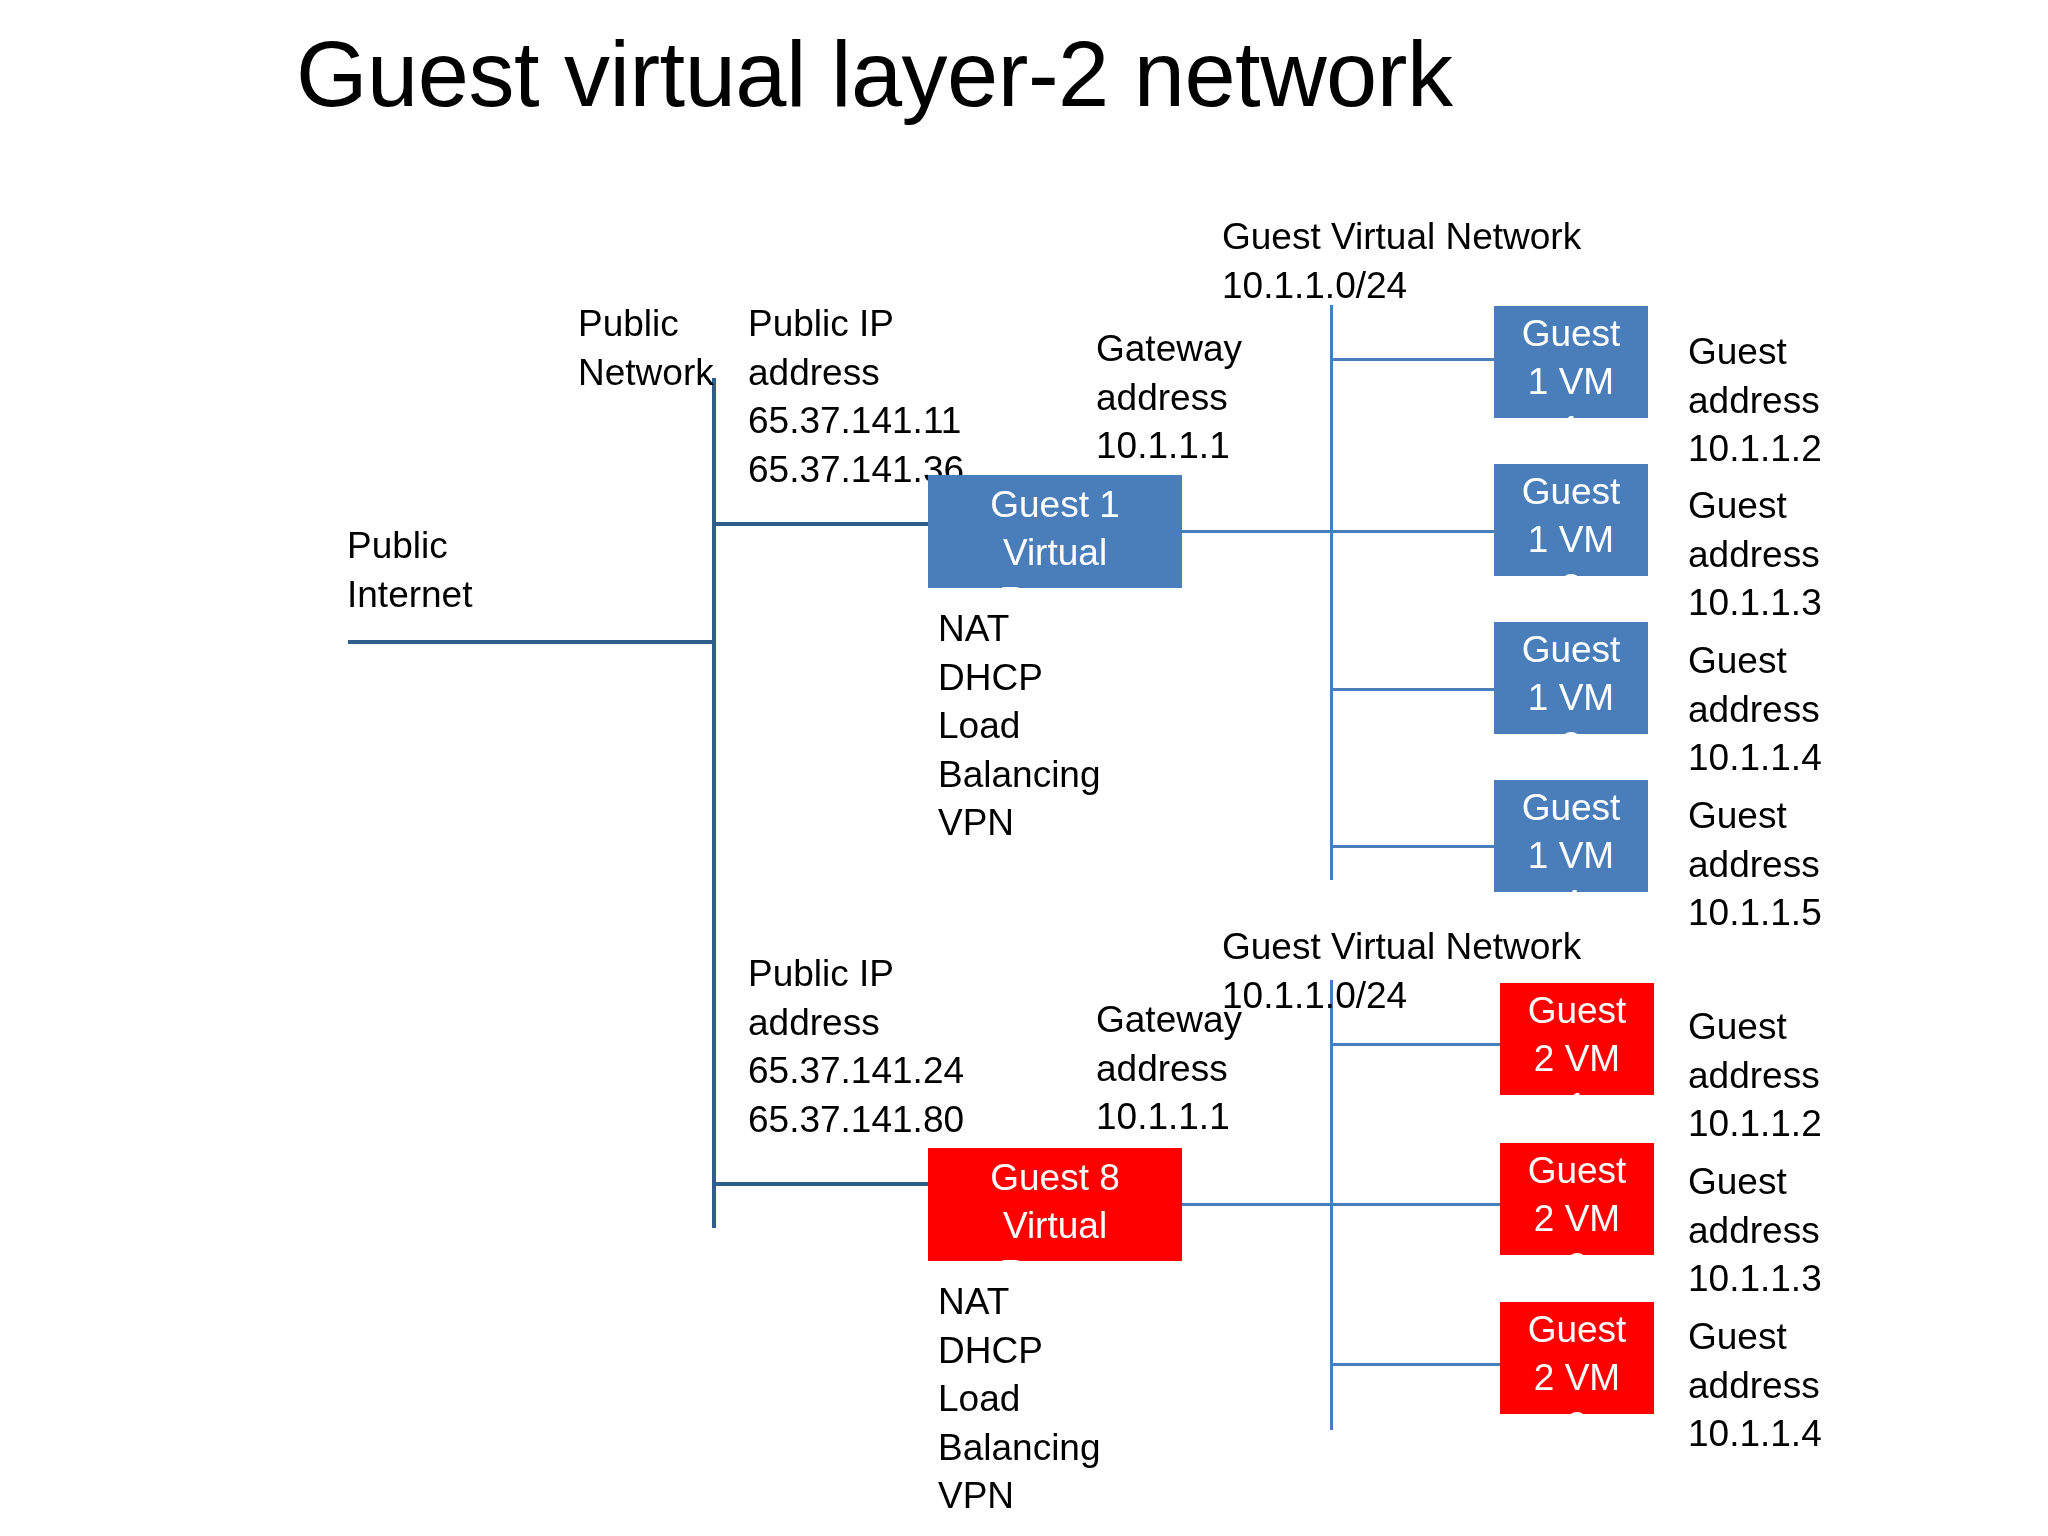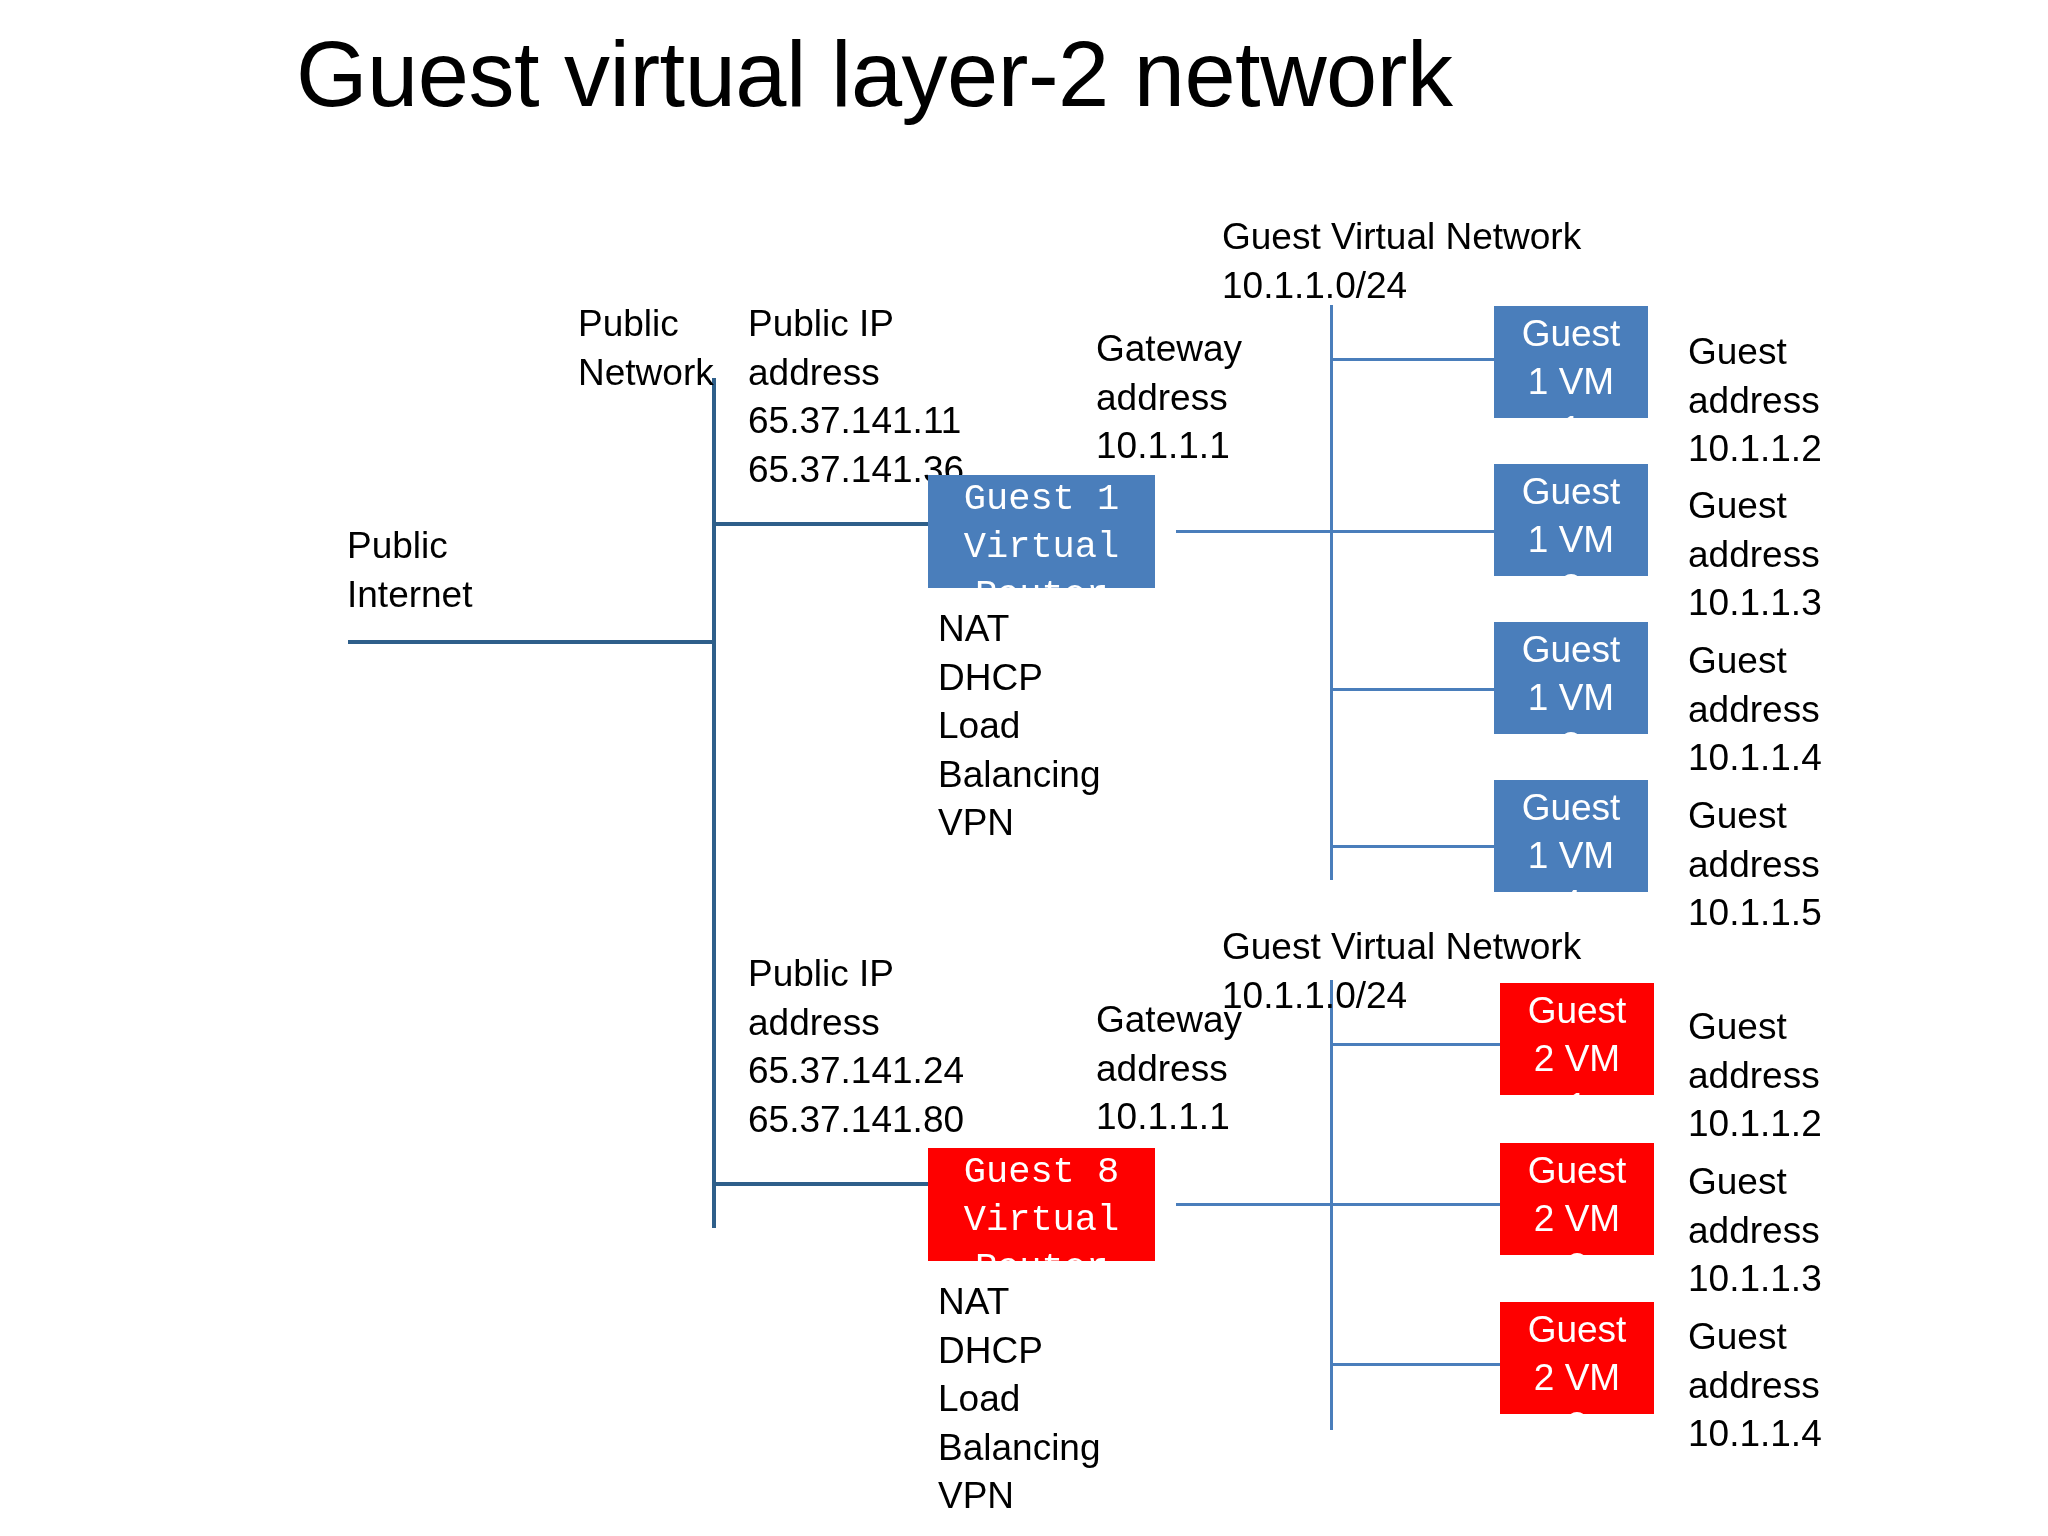--- a/index.html
+++ b/index.html
@@ -44,23 +44,23 @@
     color: #ffffff;
     font-size: 37px;
     line-height: 48px;
     text-align: center;
     overflow: hidden;
     box-sizing: border-box;
     display: block;
   }
   .node .ln { display: block; }
   .router {
-    width: 227px;
+    width: 254px;
     height: 113px;
-    font-family: Liberation Mono, monospace;
+    padding-top: 6px;
   }
   .vm {
     width: 154px;
     height: 112px;
     padding-top: 4px;
   }
   .blue-fill { background: #4a7ebb; }
   .red-fill  { background: #fe0000; }
 
   .wire {

